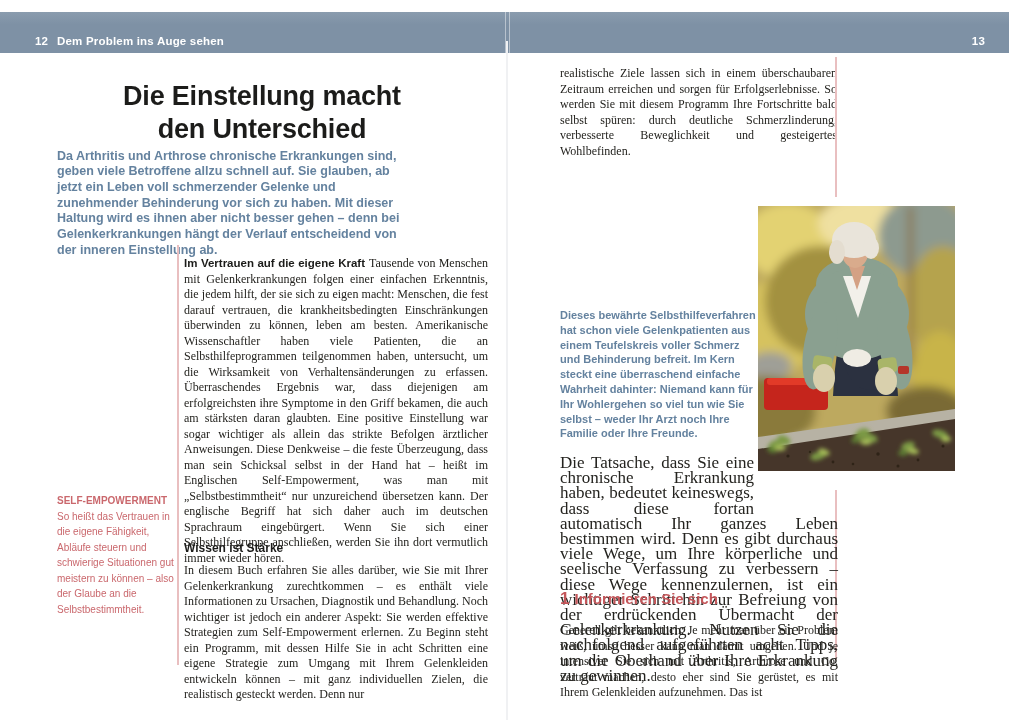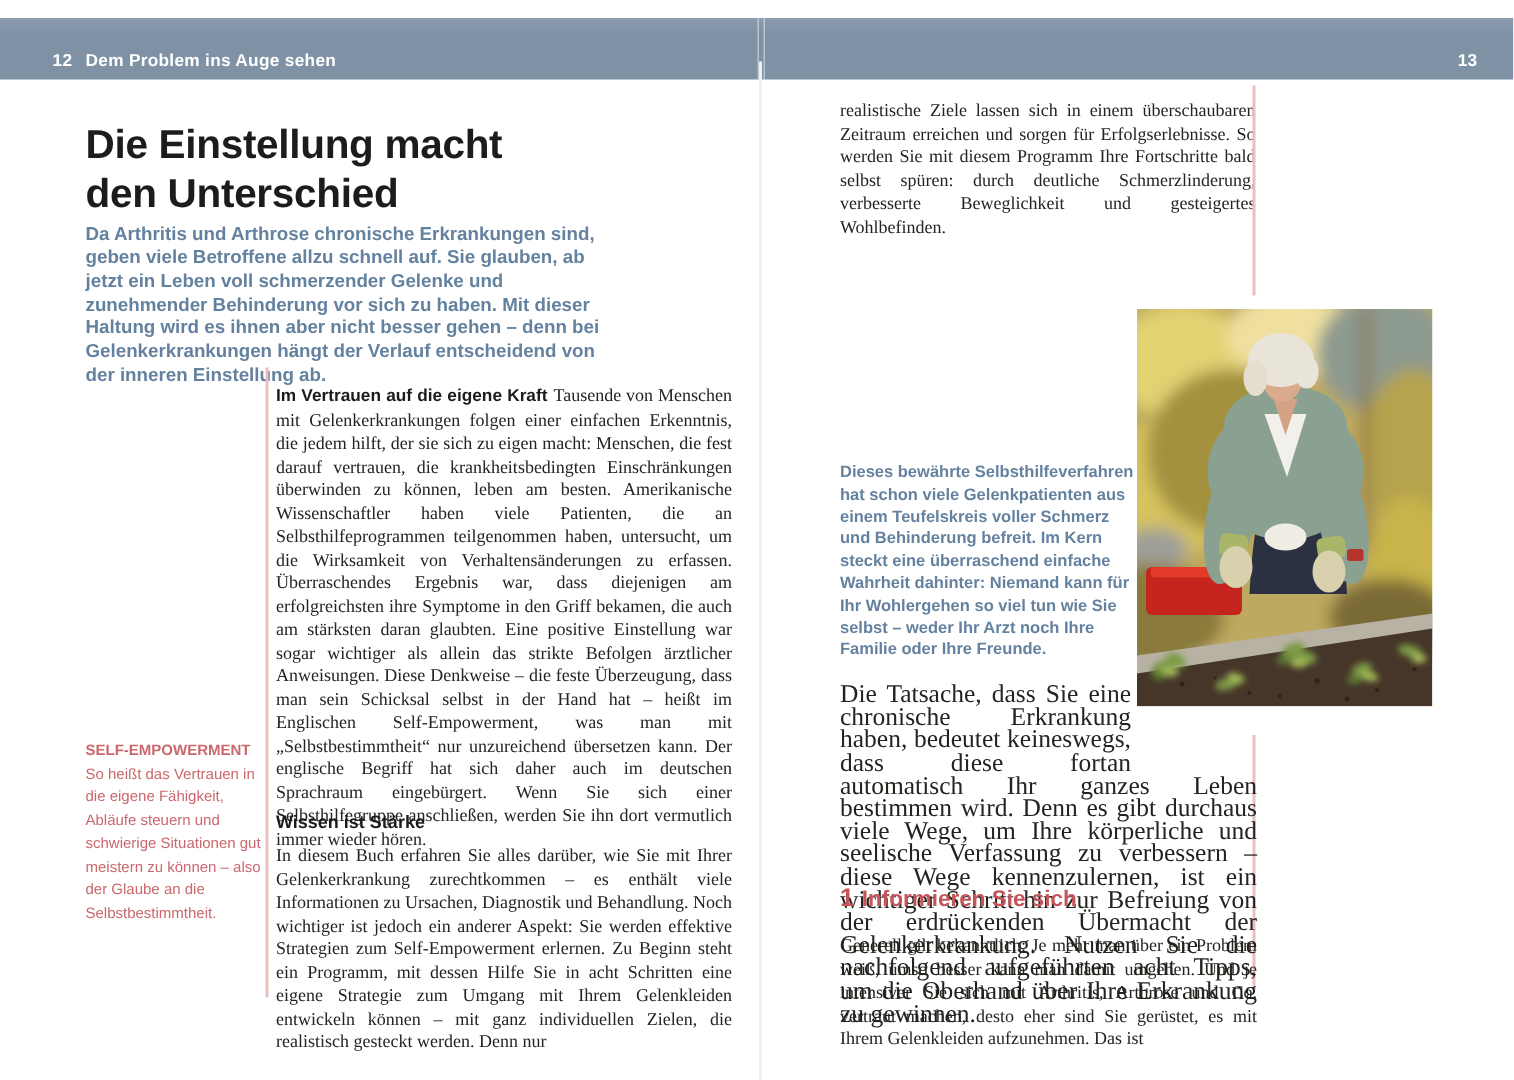--- a/index.html
+++ b/index.html
@@ -17,21 +17,21 @@
   .gutter-body{position:absolute;left:506px;top:41px;width:2px;height:679px;background:#f0f1f3;}
 
   
   .serif{font-family:"Liberation Serif",serif;font-size:12px;line-height:15.5px;
          text-align:justify;color:#24231f;}
   .lead-blue{font-weight:bold;color:#64829f;}
   .rule{position:absolute;width:2px;background:#e9bfc0;}
 
   
   .lp-title{position:absolute;left:57px;top:62px;width:410px;font-size:27px;line-height:33px;
-            font-weight:bold;color:#1c1c1a;white-space:pre-line;letter-spacing:-.2px;}
+            font-weight:bold;color:#1c1c1a;white-space:pre-line;letter-spacing:-.2px;text-align:center;}
   .lp-lead{position:absolute;left:57px;top:136px;width:348px;font-size:12.5px;line-height:15.7px;}
   .lp-note{position:absolute;left:57px;top:493px;width:122px;font-size:10px;line-height:15.5px;color:#ca686d;}
   .lp-note-title{font-weight:bold;}
   .rule-left{left:177px;top:245px;height:420px;}
   .lp-body1{position:absolute;left:184px;top:244px;width:304px;}
   .lead-in{font-family:"Liberation Sans",sans-serif;font-weight:bold;font-size:11.5px;
            color:#1c1c1a;margin-right:4px;}
   .lp-heading2{position:absolute;left:184px;top:531px;font-size:12px;font-weight:bold;color:#1c1c1a;text-align:right;}
   .lp-body2{position:absolute;left:184px;top:551px;width:304px;}
 

